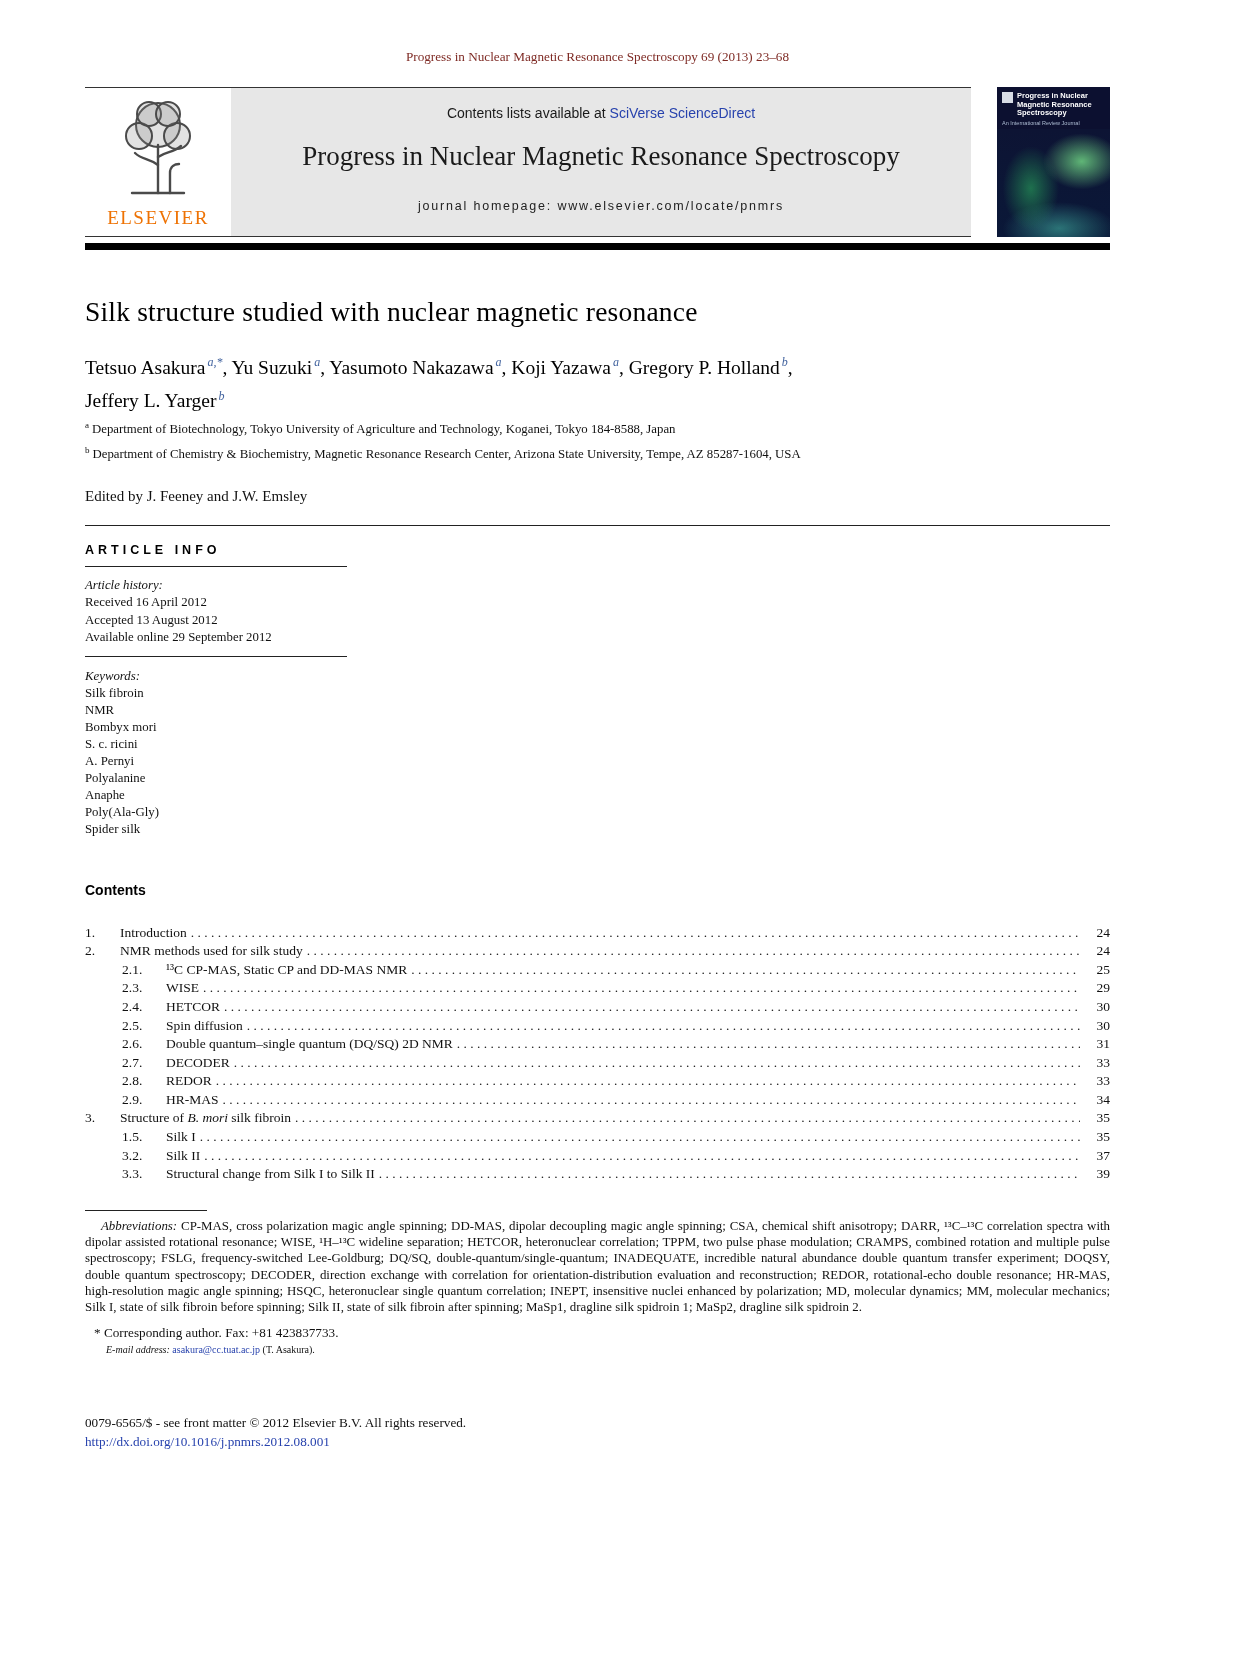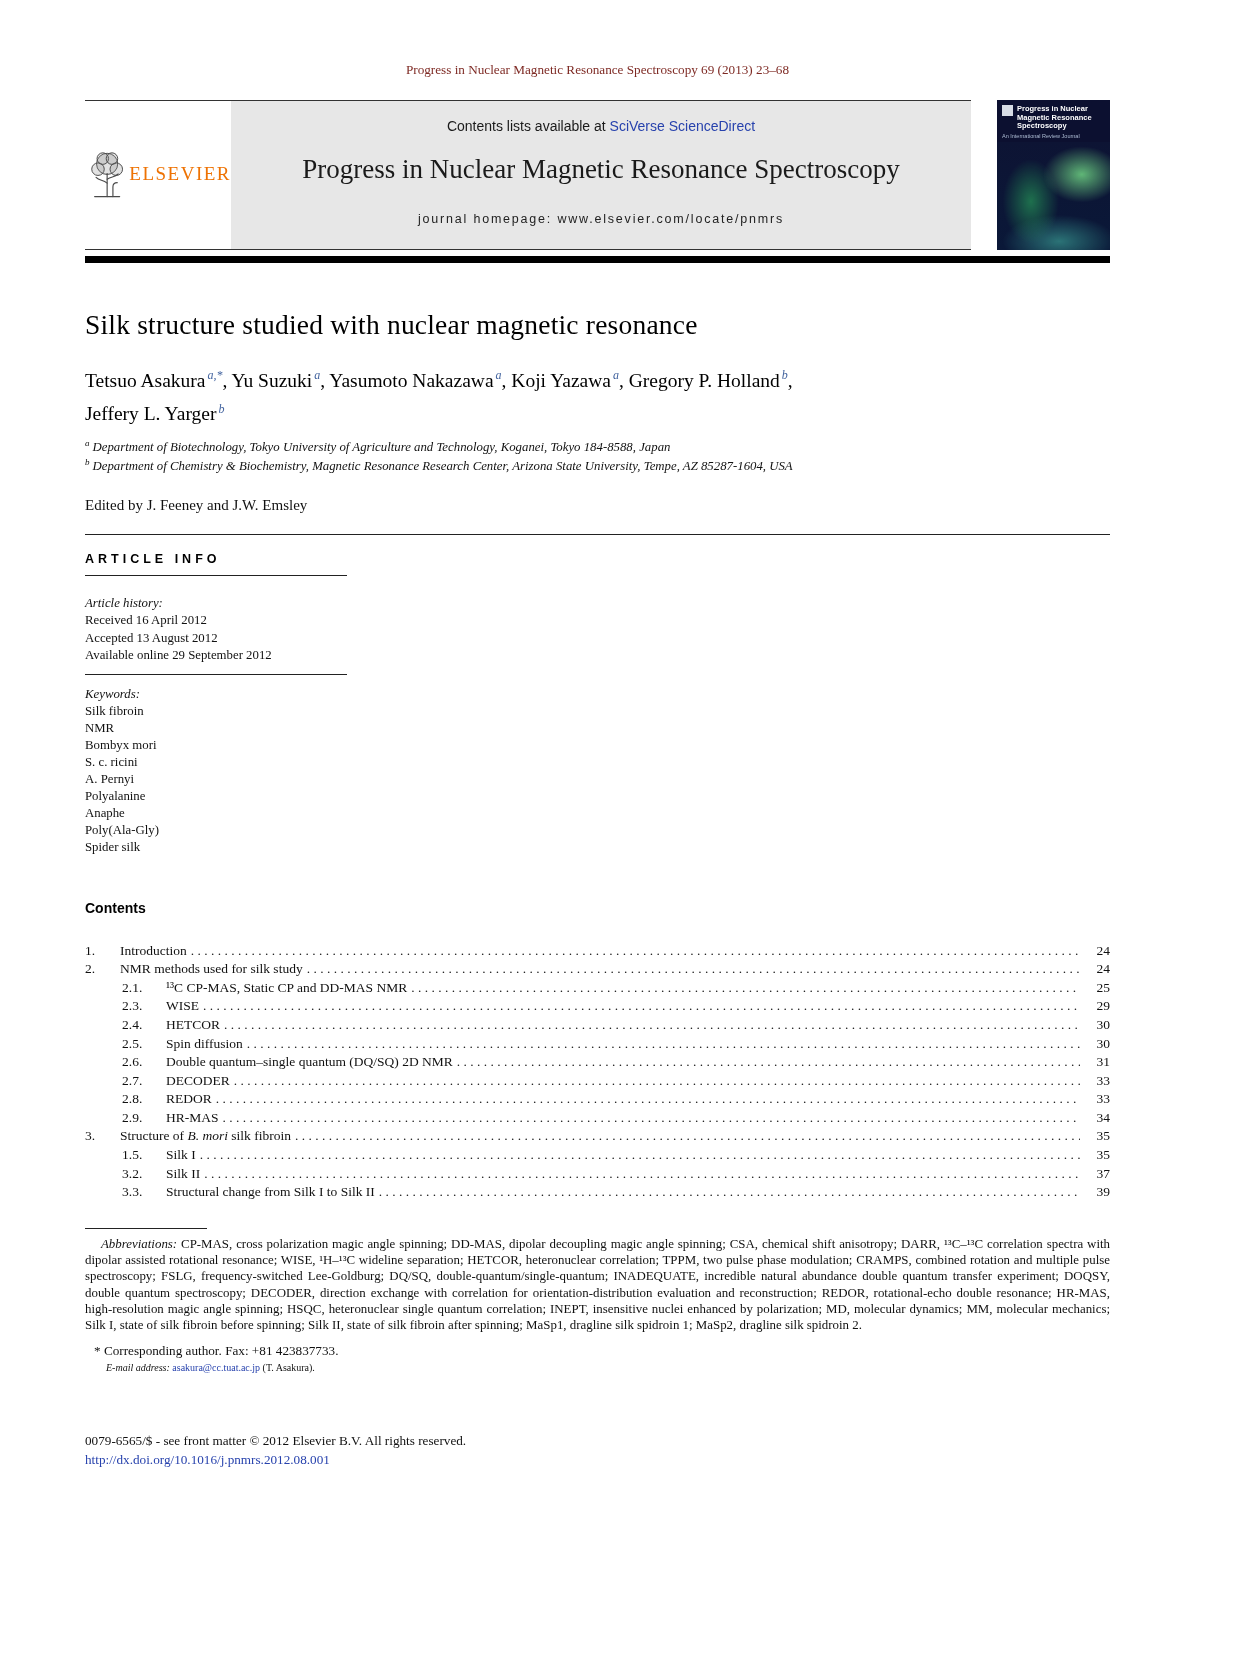--- a/index.html
+++ b/index.html
@@ -1,27 +1,27 @@
 <!DOCTYPE html>
 <html style="--citation_red: #7e2a24; --link_blue: #2742ad; --elsevier_orange: #ee7203; --banner_gray: #e7e7e7; --sup_blue: #41629e; --cover_bg: #0c1030;"><head>
 <meta charset="utf-8">
 <style>
   html,body { margin:0; padding:0; }
   body {
     width:1241px; height:1654px; background:#ffffff; overflow:hidden;
     font-family:"Liberation Serif", serif; color:#111;
     -webkit-font-smoothing:antialiased;
   }
-  .page { margin-left:85px; width:1025px; padding-top:62px; }
+  .page { margin-left:85px; width:1025px; padding-top:49px; }
 
   .citation { text-align:center; font-size:13.2px; color:var(--citation_red,#7e2a24); }
 
   .header-row { display:flex; margin-top:22px; }
   .header-main { flex:1 1 auto; display:flex; border-top:1px solid #333; border-bottom:1px solid #333; height:150px; box-sizing:border-box; }
-  .logo-col { width:146px; background:#fff; display:flex; align-items:center; justify-content:space-between; padding:5px 0 7px; box-sizing:border-box; }
+  .logo-col { width:146px; background:#fff; display:flex; flex-direction:column; align-items:center; justify-content:space-between; padding:5px 0 7px; box-sizing:border-box; }
   .elsevier-word { font-size:19px; letter-spacing:1.5px; color:var(--elsevier_orange,#ee7203); }
 
   .banner { flex:1 1 auto; background:var(--banner_gray,#e7e7e7); text-align:center; padding-top:17px; box-sizing:border-box; font-family:"Liberation Sans", sans-serif; }
   .contents-line { font-size:14px; color:#1a1a1a; }
   .contents-line a { color:var(--link_blue,#2742ad); text-decoration:none; }
   .journal-title { font-family:"Liberation Serif", serif; font-size:27px; margin-top:20px; color:#1a1a1a; }
   .homepage-line { margin-top:27px; font-size:12.5px; letter-spacing:1.8px; color:#222; }
   .homepage-line a { color:#222; text-decoration:none; }
 
   .cover-col { width:113px; height:150px; margin-left:26px; background:var(--cover_bg,#0c1030); display:flex; flex-direction:column; overflow:hidden; flex:none; }
@@ -37,30 +37,30 @@
       linear-gradient(180deg,#0d1434,#0a1838);
   }
 
   .black-bar { height:7px; background:#000; margin-top:6px; }
 
   .article-title { margin:46px 0 0; font-size:27.5px; font-weight:400; letter-spacing:0.2px; color:#000; }
 
   .authors { margin-top:20px; font-size:19.5px; line-height:28px; color:#000; }
   sup.asup { color:var(--sup_blue,#41629e); font-size:12px; font-style:italic; margin-left:2px; }
 
-  .affils { margin-top:8px; font-size:12.8px; font-style:italic; line-height:15px; }
+  .affils { margin-top:0; font-size:12.8px; line-height:21px; }
   .affils sup { font-size:9px; margin-right:3px; }
 
   .edited { margin-top:22px; font-size:15px; }
 
   .rule-full { border:0; border-top:1px solid #222; margin:20px 0 0; }
   .info-heading { margin-top:17px; font-family:"Liberation Sans", sans-serif; font-weight:bold; font-size:12.5px; letter-spacing:4px; color:#000; }
   .rule-short { border:0; border-top:1px solid #222; width:262px; margin:9px 0 0 0; }
 
-  .history { margin-top:19px; font-size:12.8px; line-height:17.5px; }
+  .history { margin-top:10px; font-size:12.8px; line-height:17.5px; }
   .italic { font-style:italic; }
   .keywords { margin-top:11px; font-size:12.8px; line-height:17px; }
 
   .contents-heading { margin-top:44px; font-family:"Liberation Sans", sans-serif; font-weight:bold; font-size:14px; color:#000; }
 
   .toc { margin-top:26px; font-size:13.5px; }
   .toc-row { display:flex; align-items:baseline; line-height:18.6px; }
   .toc-num { flex:none; width:35px; }
   .lvl2 { padding-left:37px; }
   .lvl2 .toc-num { width:44px; }

